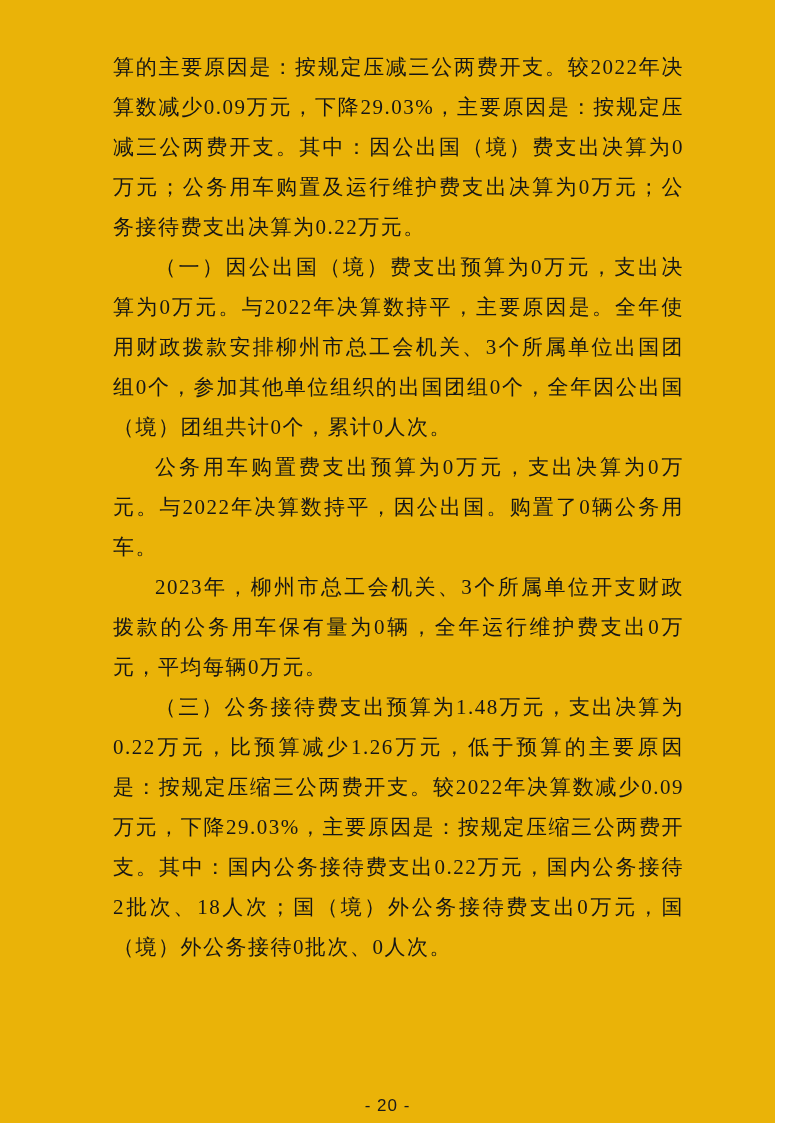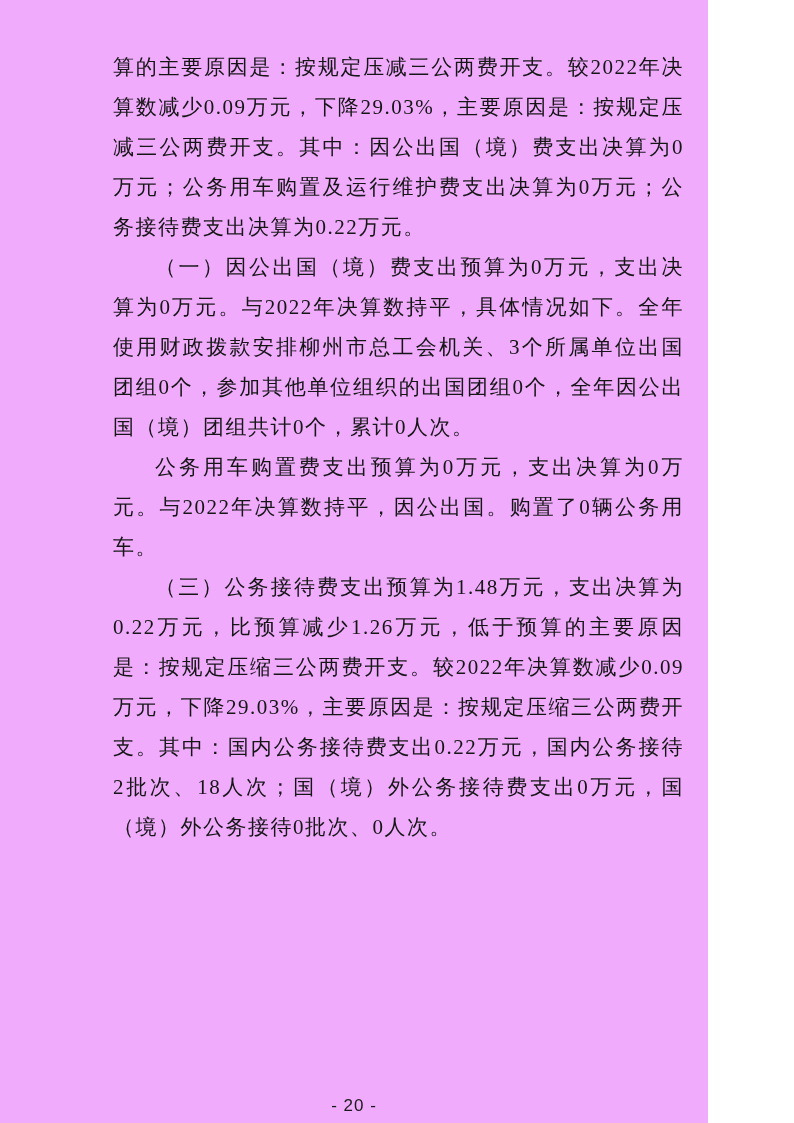--- a/index.html
+++ b/index.html
@@ -2,23 +2,23 @@
 <html><head>
 <meta charset="utf-8">
 <style>
   html, body {
     margin: 0;
     padding: 0;
     background: #ffffff;
   }
   .page {
     position: relative;
-    width: 708px;
+    width: 775px;
     height: 1123px;
-    background: #f0abfc;
+    background: #eab308;
     overflow: hidden;
     font-family: "Liberation Serif", "DejaVu Serif", serif;
     color: #161616;
   }
   .page-body {
     position: absolute;
     top: 47px;
     left: 113px;
     width: 571px;
   }
@@ -46,18 +46,19 @@
     color: #1a1a1a;
     margin-top: 16px;
   }
 </style>
 </head>
 <body>
 
 <div class="page">
   <div class="page-body">
     <p class="para">算的主要原因是：按规定压减三公两费开支。较2022年决算数减少0.09万元，下降29.03%，主要原因是：按规定压减三公两费开支。其中：因公出国（境）费支出决算为0万元；公务用车购置及运行维护费支出决算为0万元；公务接待费支出决算为0.22万元。</p>
-    <p class="para indent">（一）因公出国（境）费支出预算为0万元，支出决算为0万元。与2022年决算数持平，具体情况如下。全年使用财政拨款安排柳州市总工会机关、3个所属单位出国团组0个，参加其他单位组织的出国团组0个，全年因公出国（境）团组共计0个，累计0人次。</p>
+    <p class="para indent">（一）因公出国（境）费支出预算为0万元，支出决算为0万元。与2022年决算数持平，主要原因是。全年使用财政拨款安排柳州市总工会机关、3个所属单位出国团组0个，参加其他单位组织的出国团组0个，全年因公出国（境）团组共计0个，累计0人次。</p>
     <p class="para indent">公务用车购置费支出预算为0万元，支出决算为0万元。与2022年决算数持平，因公出国。购置了0辆公务用车。</p>
+    <p class="para indent">2023年，柳州市总工会机关、3个所属单位开支财政拨款的公务用车保有量为0辆，全年运行维护费支出0万元，平均每辆0万元。</p>
     <p class="para indent">（三）公务接待费支出预算为1.48万元，支出决算为0.22万元，比预算减少1.26万元，低于预算的主要原因是：按规定压缩三公两费开支。较2022年决算数减少0.09万元，下降29.03%，主要原因是：按规定压缩三公两费开支。其中：国内公务接待费支出0.22万元，国内公务接待2批次、18人次；国（境）外公务接待费支出0万元，国（境）外公务接待0批次、0人次。</p>
   </div>
   <div class="page-number">- 20 -</div>
 </div>
 
 </body></html>

